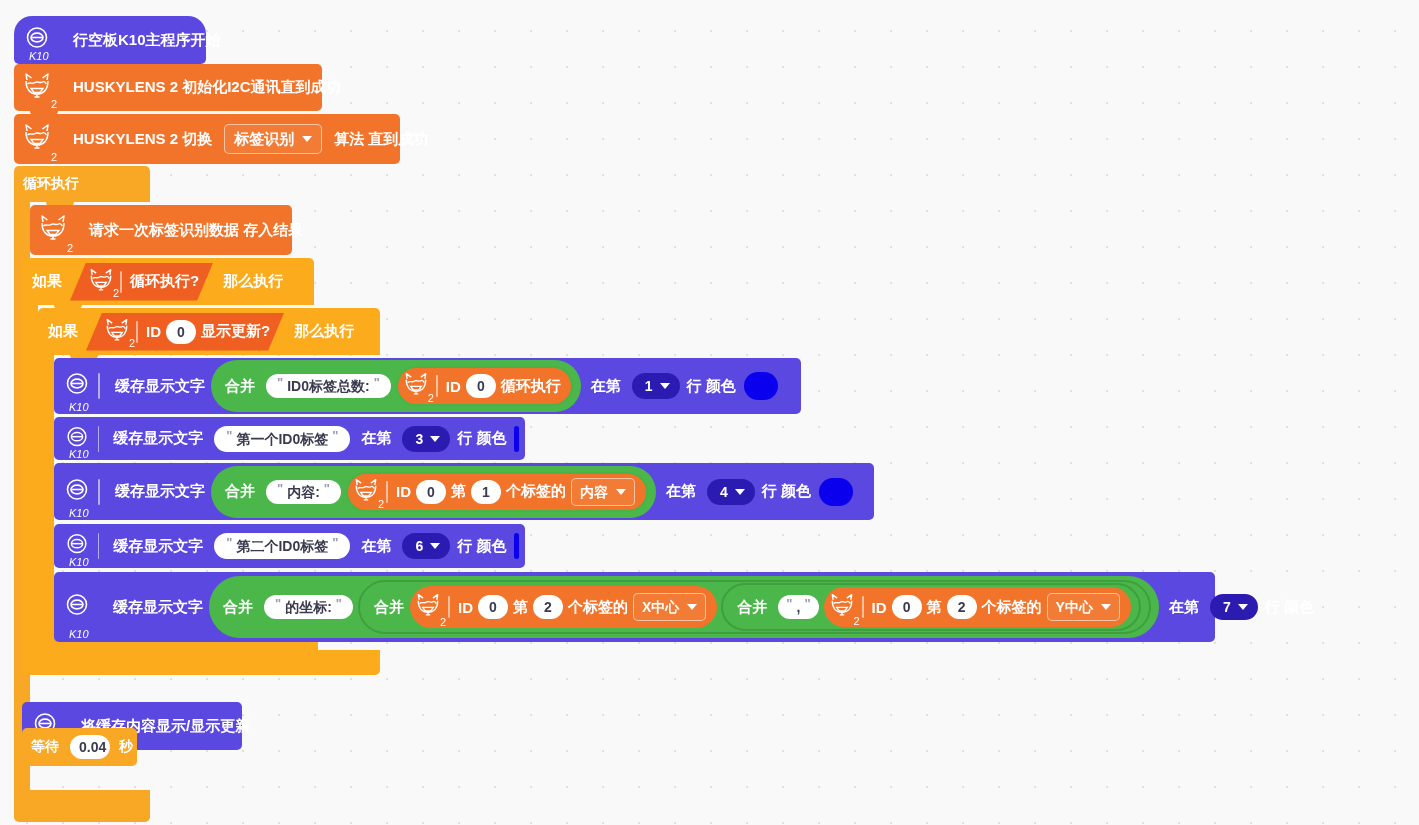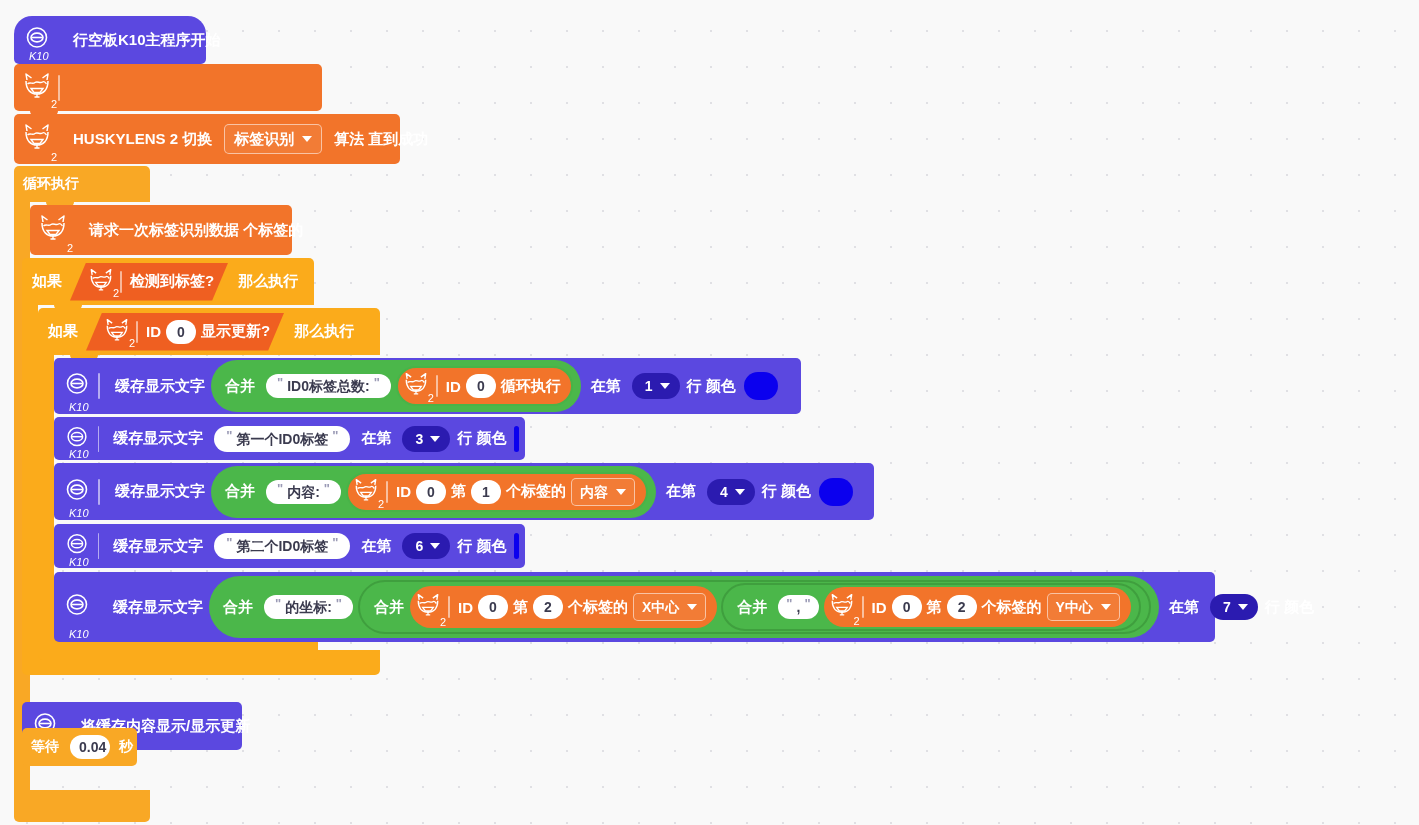--- a/index.html
+++ b/index.html
@@ -184,20 +184,21 @@
       <svg width="34" height="34" viewBox="0 0 34 34">
         <path d="M7 9 L6 3 L11.5 7 M27 9 L28 3 L22.5 7" fill="none" stroke="#fff" stroke-width="1.5" stroke-linejoin="round"></path>
         <path d="M6 10 C6 19, 11 23, 17 23 C23 23, 28 19, 28 10" fill="none" stroke="#fff" stroke-width="1.5"></path>
         <path d="M7.5 13 C10 10.5, 12.5 13.5, 15 11.5 C17.5 9.5, 20 13, 22.5 11 C24.5 9.5, 25.5 12, 26.5 13" fill="none" stroke="#fff" stroke-width="1.4"></path>
         <path d="M11 17.5 L23 17.5 L20 21.5 L14 21.5 Z" fill="none" stroke="#fff" stroke-width="1.4"></path>
         <path d="M17 21.5 L17 26 M14.5 26 L19.5 26" fill="none" stroke="#fff" stroke-width="1.4"></path>
       </svg>
       <span class="sub" style="bottom:1px;right:-1px;">2</span>
     </div>
     <div class="divider"></div>
+    <span class="lbl">HUSKYLENS 2 初始化I2C通讯直到成功</span>
   </div>
   <div class="c-husky" style="position:absolute;left:30px;top:111px;width:28px;height:5px;border-radius:0 0 6px 6px;"></div>
 
   <div class="blk c-husky" style="left:14px;top:114px;width:386px;height:50px;">
     <div class="dev" style="margin-left:4px;">
       <svg width="34" height="34" viewBox="0 0 34 34">
         <path d="M7 9 L6 3 L11.5 7 M27 9 L28 3 L22.5 7" fill="none" stroke="#fff" stroke-width="1.5" stroke-linejoin="round"></path>
         <path d="M6 10 C6 19, 11 23, 17 23 C23 23, 28 19, 28 10" fill="none" stroke="#fff" stroke-width="1.5"></path>
         <path d="M7.5 13 C10 10.5, 12.5 13.5, 15 11.5 C17.5 9.5, 20 13, 22.5 11 C24.5 9.5, 25.5 12, 26.5 13" fill="none" stroke="#fff" stroke-width="1.4"></path>
         <path d="M11 17.5 L23 17.5 L20 21.5 L14 21.5 Z" fill="none" stroke="#fff" stroke-width="1.4"></path>
@@ -228,39 +229,39 @@
       <svg width="34" height="34" viewBox="0 0 34 34">
         <path d="M7 9 L6 3 L11.5 7 M27 9 L28 3 L22.5 7" fill="none" stroke="#fff" stroke-width="1.5" stroke-linejoin="round"></path>
         <path d="M6 10 C6 19, 11 23, 17 23 C23 23, 28 19, 28 10" fill="none" stroke="#fff" stroke-width="1.5"></path>
         <path d="M7.5 13 C10 10.5, 12.5 13.5, 15 11.5 C17.5 9.5, 20 13, 22.5 11 C24.5 9.5, 25.5 12, 26.5 13" fill="none" stroke="#fff" stroke-width="1.4"></path>
         <path d="M11 17.5 L23 17.5 L20 21.5 L14 21.5 Z" fill="none" stroke="#fff" stroke-width="1.4"></path>
         <path d="M17 21.5 L17 26 M14.5 26 L19.5 26" fill="none" stroke="#fff" stroke-width="1.4"></path>
       </svg>
       <span class="sub" style="bottom:1px;right:-1px;">2</span>
     </div>
     <div class="divider"></div>
-    <span class="lbl">请求一次标签识别数据 个标签的</span>
+    <span class="lbl">请求一次标签识别数据 存入结果</span>
   </div>
 
   <div class="blk c-ctrl2" style="left:22px;top:258px;width:292px;height:47px;border-radius:5px 5px 0 0;">
     <span class="lbl" style="padding-left:10px;font-size:15px;">如果</span>
     <div class="hex-wrap">
       <div class="hex" style="padding-left:14px;padding-right:14px;">
         <div class="dev" style="width:34px;min-width:34px;">
           <svg width="30" height="30" viewBox="0 0 34 34">
             <path d="M7 9 L6 3 L11.5 7 M27 9 L28 3 L22.5 7" fill="none" stroke="#fff" stroke-width="1.6" stroke-linejoin="round"></path>
             <path d="M6 10 C6 19, 11 23, 17 23 C23 23, 28 19, 28 10" fill="none" stroke="#fff" stroke-width="1.6"></path>
             <path d="M7.5 13 C10 10.5, 12.5 13.5, 15 11.5 C17.5 9.5, 20 13, 22.5 11 C24.5 9.5, 25.5 12, 26.5 13" fill="none" stroke="#fff" stroke-width="1.5"></path>
             <path d="M11 17.5 L23 17.5 L20 21.5 L14 21.5 Z" fill="none" stroke="#fff" stroke-width="1.5"></path>
             <path d="M17 21.5 L17 26 M14.5 26 L19.5 26" fill="none" stroke="#fff" stroke-width="1.5"></path>
           </svg>
           <span class="sub" style="bottom:2px;right:-1px;">2</span>
         </div>
         <div class="divider" style="height:22px;margin:0 8px 0 2px;"></div>
-        <span>检测到标签?</span>
+        <span>循环执行?</span>
       </div>
     </div>
     <span class="lbl" style="padding-left:8px;">那么执行</span>
   </div>
   <div class="c-ctrl2" style="position:absolute;left:22px;top:305px;width:16px;height:345px;"></div>
   <div class="c-ctrl2" style="position:absolute;left:22px;top:650px;width:358px;height:25px;border-radius:0 0 5px 5px;"></div>
   <div class="c-ctrl2" style="position:absolute;left:54px;top:305px;width:28px;height:5px;border-radius:0 0 6px 6px;"></div>
 
   <div class="blk c-ctrl2" style="left:38px;top:308px;width:342px;height:47px;border-radius:5px 5px 0 0;">
     <span class="lbl" style="padding-left:10px;font-size:15px;">如果</span>

